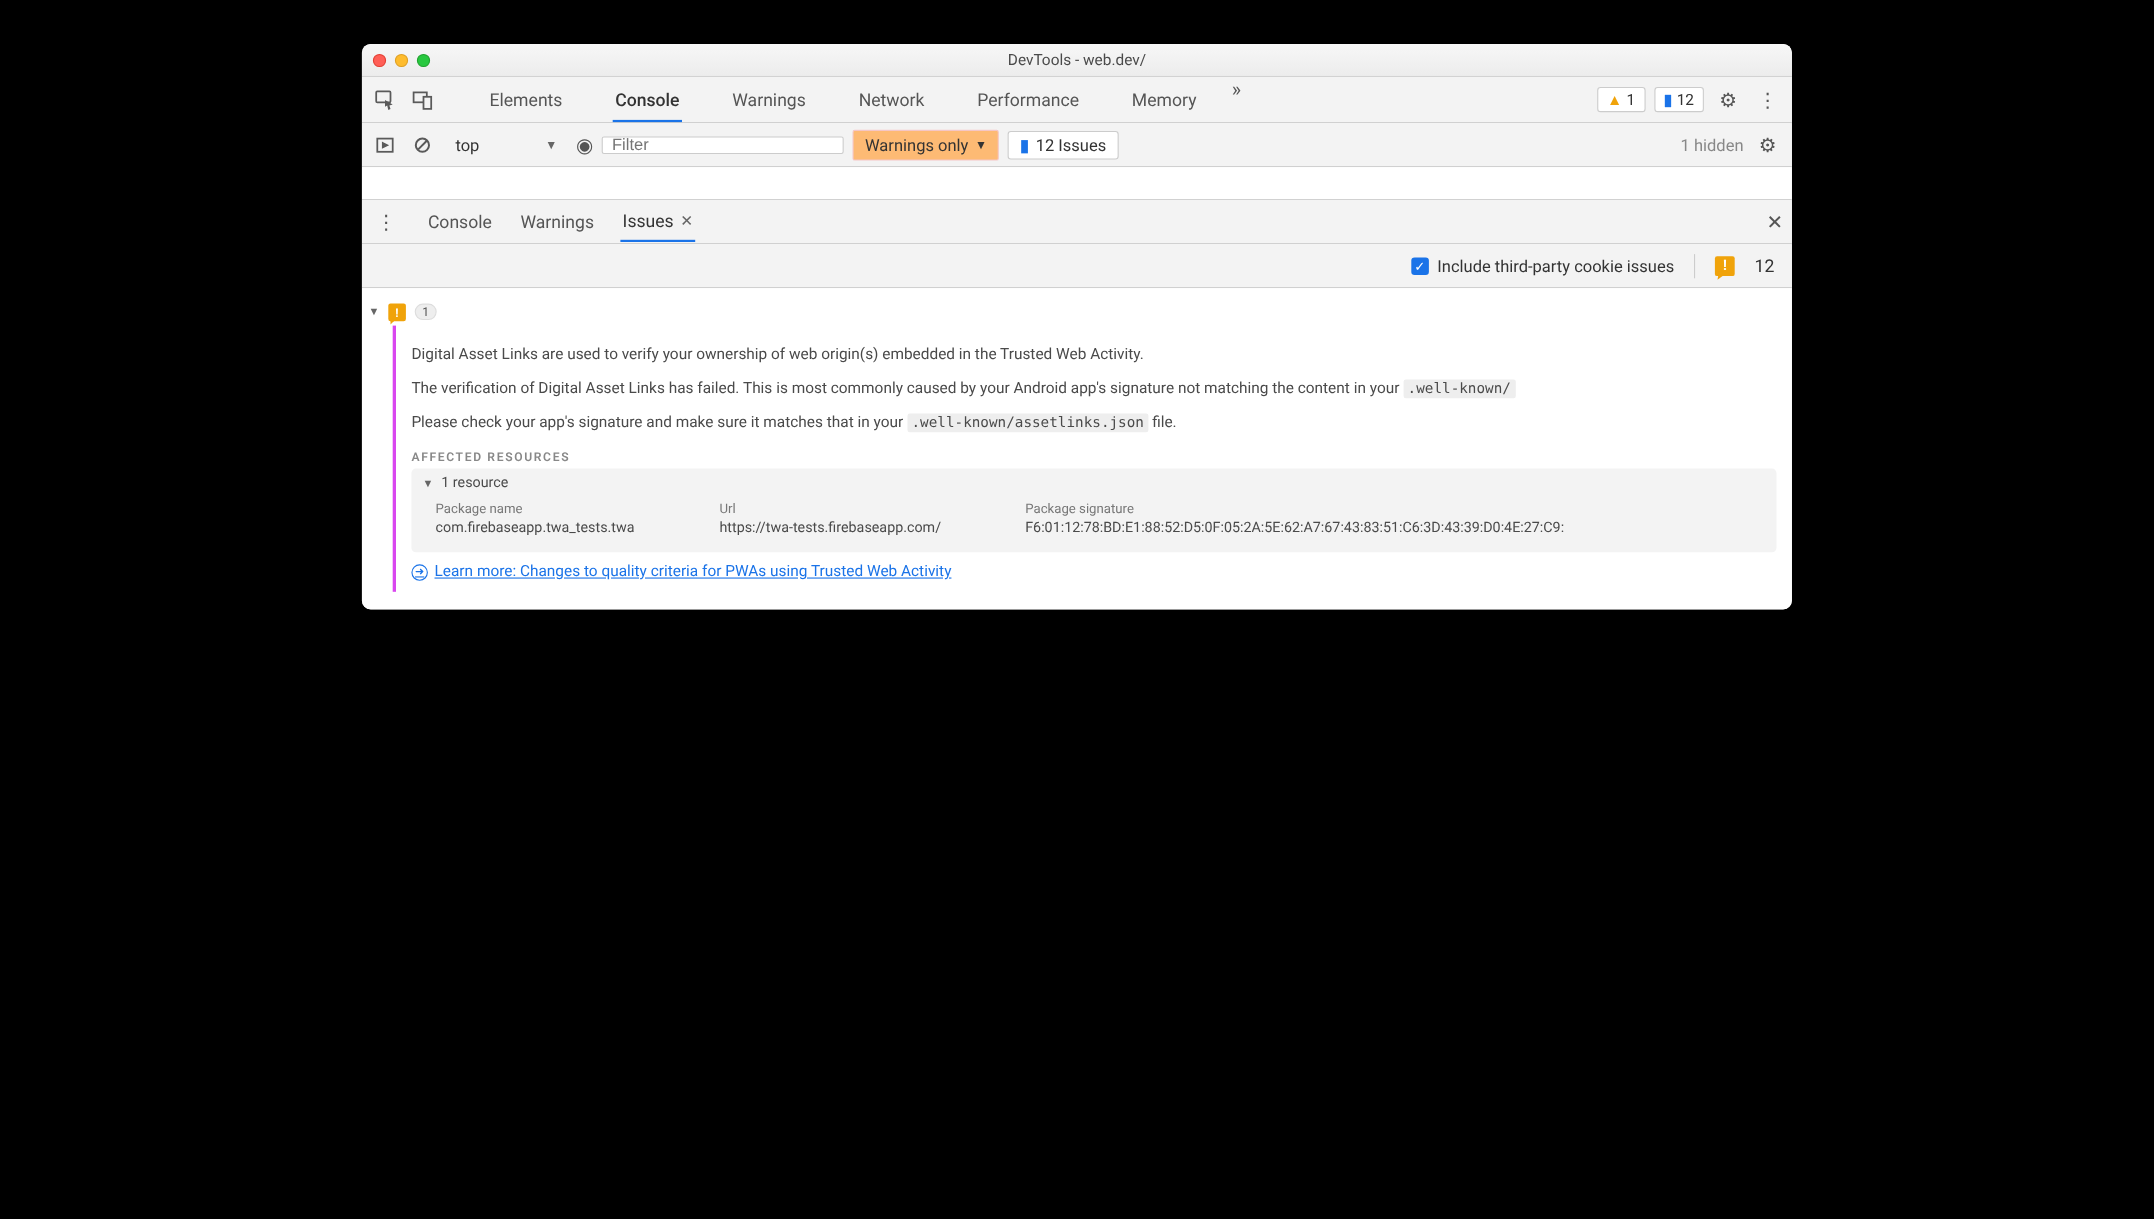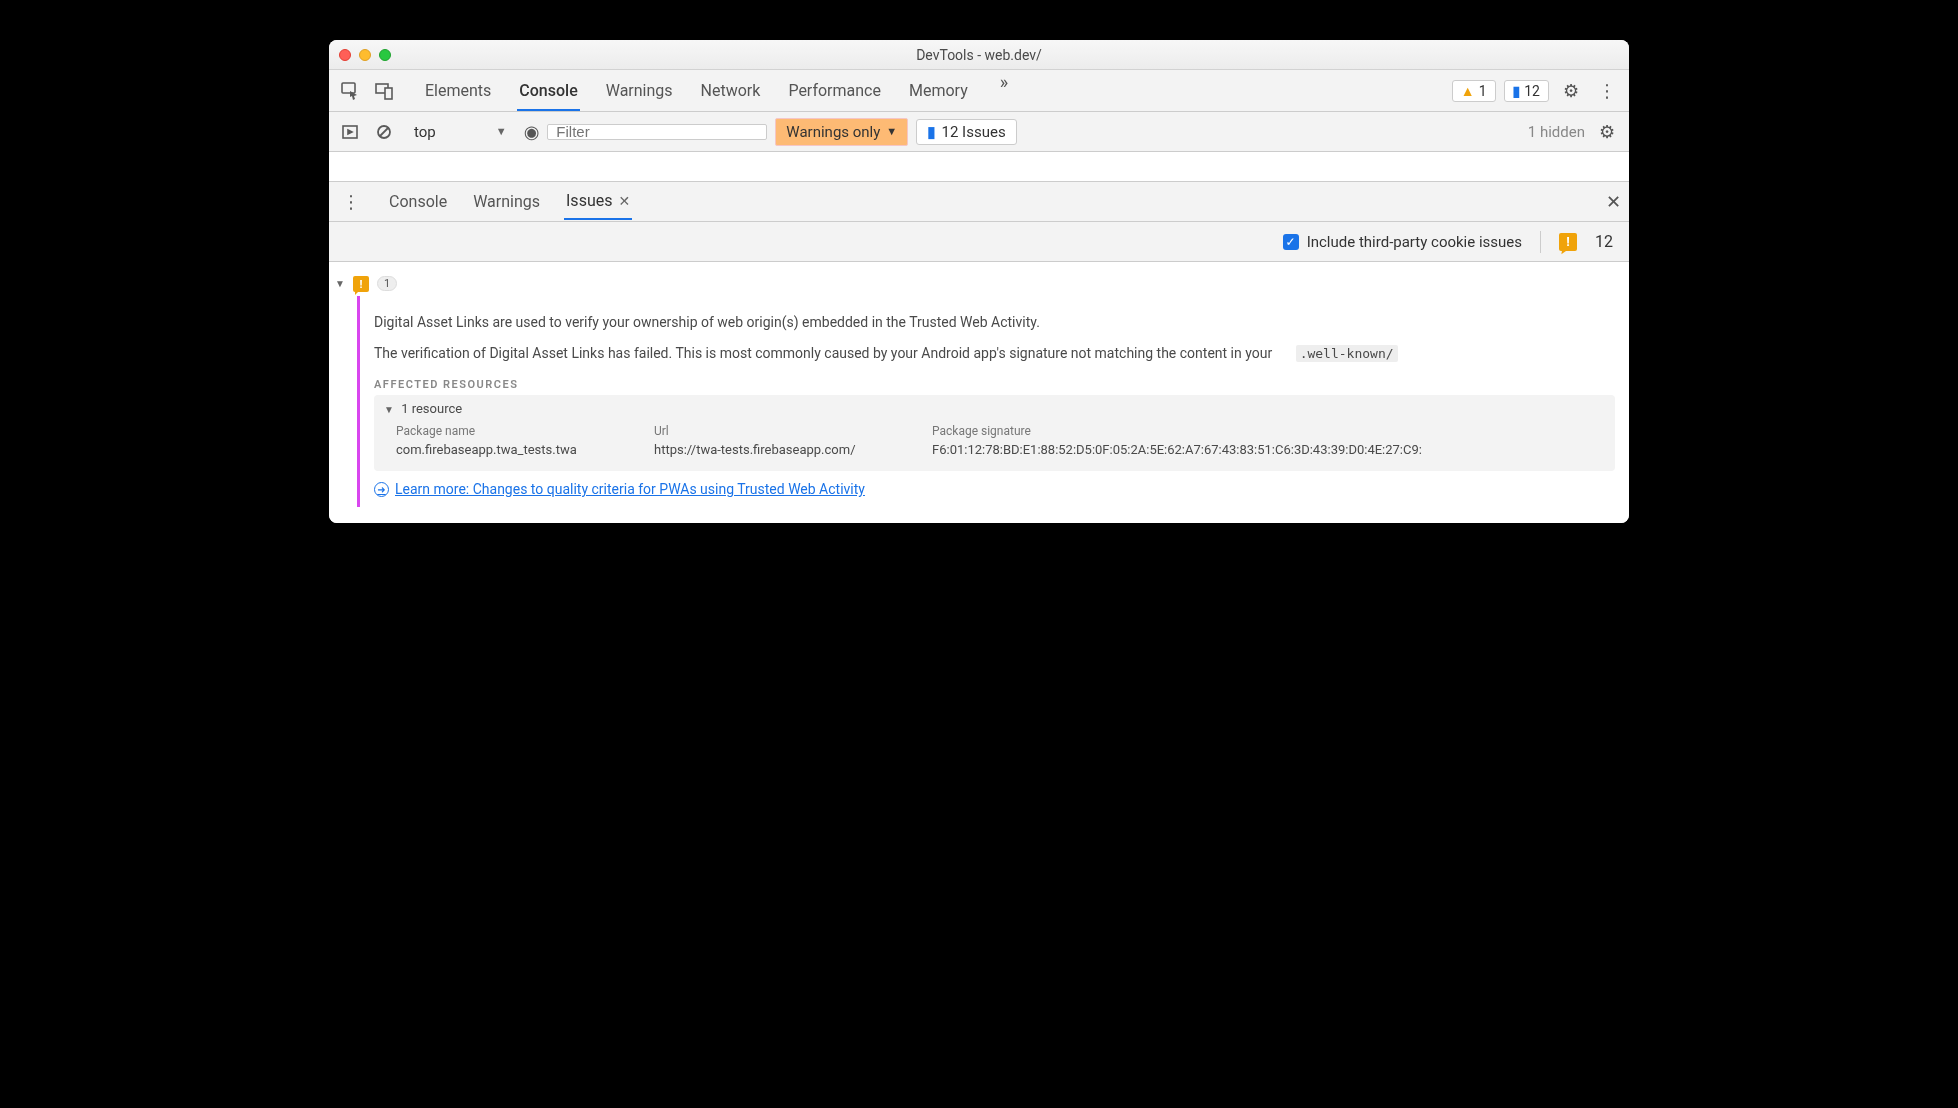--- a/index.html
+++ b/index.html
@@ -47,21 +47,21 @@
     height:42px;
     padding:0 8px;
     gap:8px;
   }
   .tool-icon {
     width:26px; height:26px; display:flex; align-items:center; justify-content:center;
     color:#5a5a5a;
   }
   .tabgroup { display:flex; gap:24px; margin-left:18px; flex:1;}
   .tab {
-    font-size:16px; color:#555; padding:10px 2px 9px; cursor:pointer;
+    font-size:16px; color:#555; padding:10px 2px 9px; cursor:pointer;margin-left:20px;
   }
   .tab.active { color:#333; font-weight:500; border-bottom:2px solid #1a73e8;}
   .overflow-chevrons { font-size:18px; color:#555; padding:0 6px;}
   .pill {
     display:flex; align-items:center; gap:4px;
     border:1px solid #ccc; border-radius:3px; padding:2px 8px;
     font-size:14px; background:#fff;
   }
   .pill .ic-warn { color:#f0a30a;}
   .pill .ic-msg  { color:#1a73e8; font-weight:bold;}
@@ -158,21 +158,20 @@
     border-left:3px solid #d946ef;
     margin-left:28px;
     padding:6px 14px 10px 14px;
     color:#4a4a4a;
     filter:blur(0.3px);
   }
   .issue-body p { margin:10px 0; line-height:1.5;}
   .issue-body code {
     background:#eee; padding:1px 4px; font-size:13px; border-radius:2px;
     font-family: Menlo, monospace;
-    margin-left: 20px;
   }
   .warn-tri { color:#f0a30a;}
   .section-h {
     font-size:11px; letter-spacing:1.5px; color:#888; font-weight:600;
     margin-top:14px; text-transform:uppercase;
   }
   .res-box {
     background:#f3f3f3; border-radius:4px; margin-top:4px; padding:6px 10px 12px;
     font-size:13px;
   }
@@ -298,20 +297,23 @@
     <div class="issue-row">
       <span class="tw">▼</span>
       <span class="ibadge">!</span>
       <span class="cpill">1</span>
     </div>
 
     <div class="issue-body">
       <p>Digital Asset Links are used to verify your ownership of web origin(s) embedded in the Trusted Web Activity.</p>
       <p>
         <span>The verification of Digital Asset Links has failed. This is most commonly caused by your Android app's signature not matching the content in your </span><code>.well-known/</code>
+      </p>
+      <p>
+        <span>Please check your app's signature and make sure it matches that in your </span><code>.well-known/assetlinks.json</code><span> file.</span>
       </p>
 
       <div class="section-h">Affected Resources</div>
       <div class="res-box">
         <div>
           <span class="tri">▼</span>
           <span>1 resource</span>
         </div>
         <div class="res-table">
           <div class="tr th">

